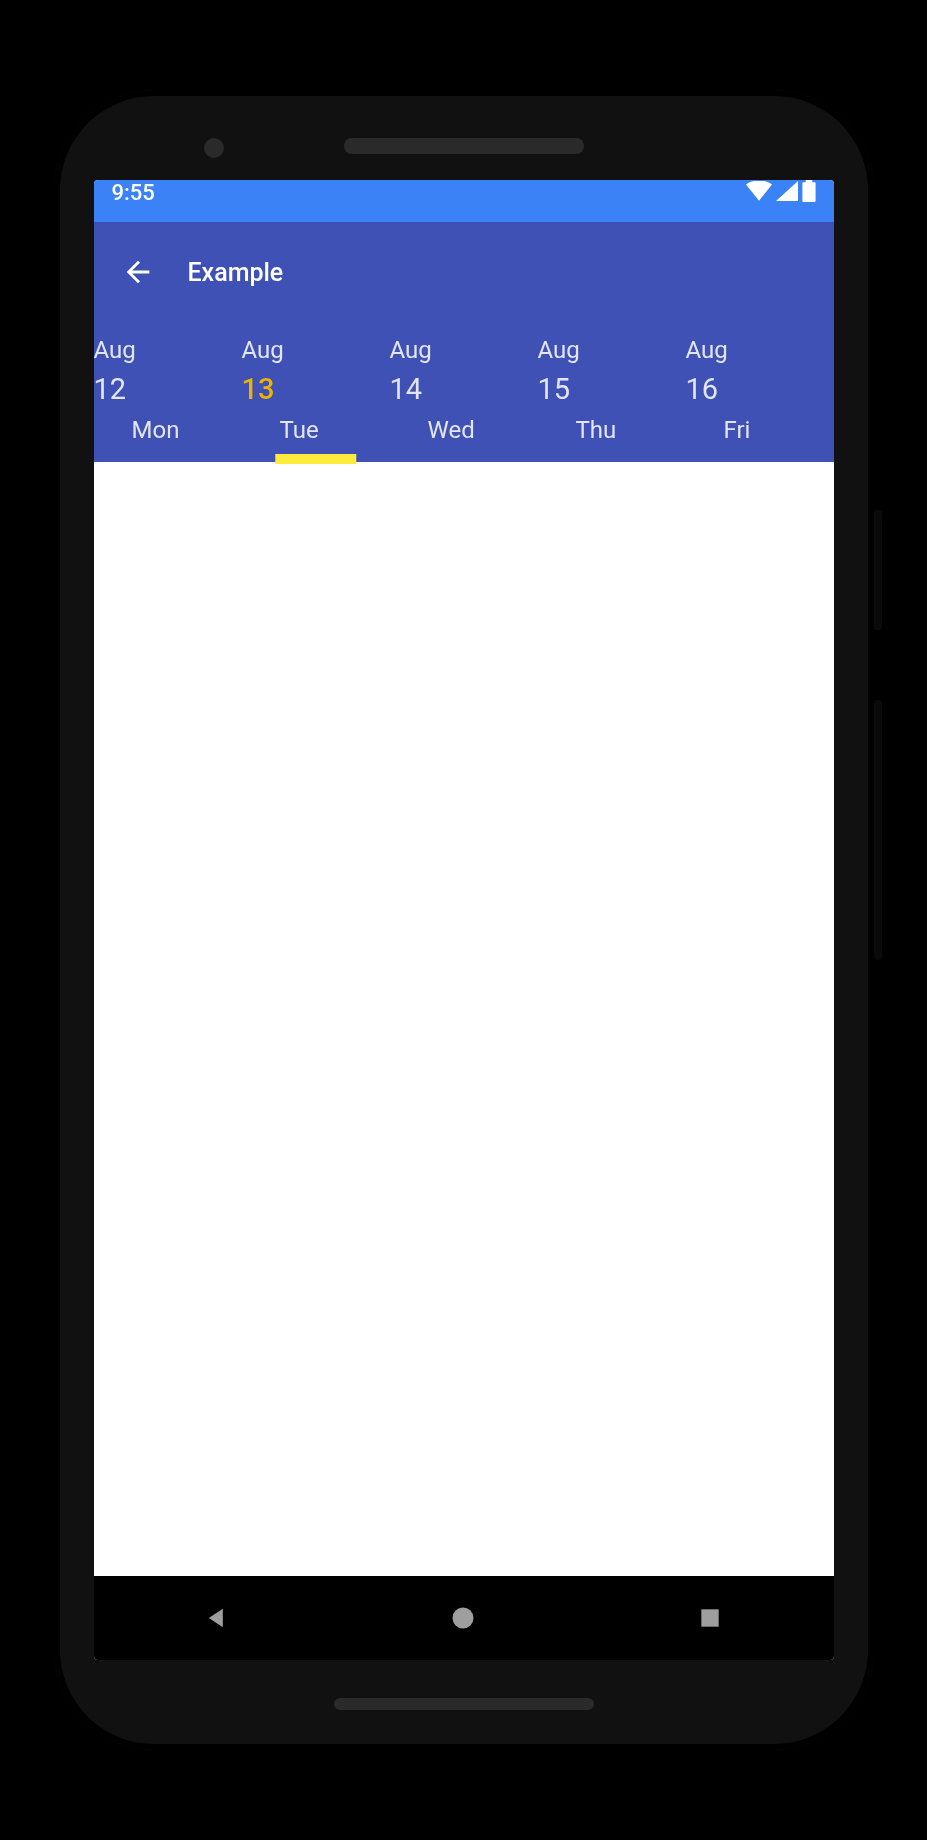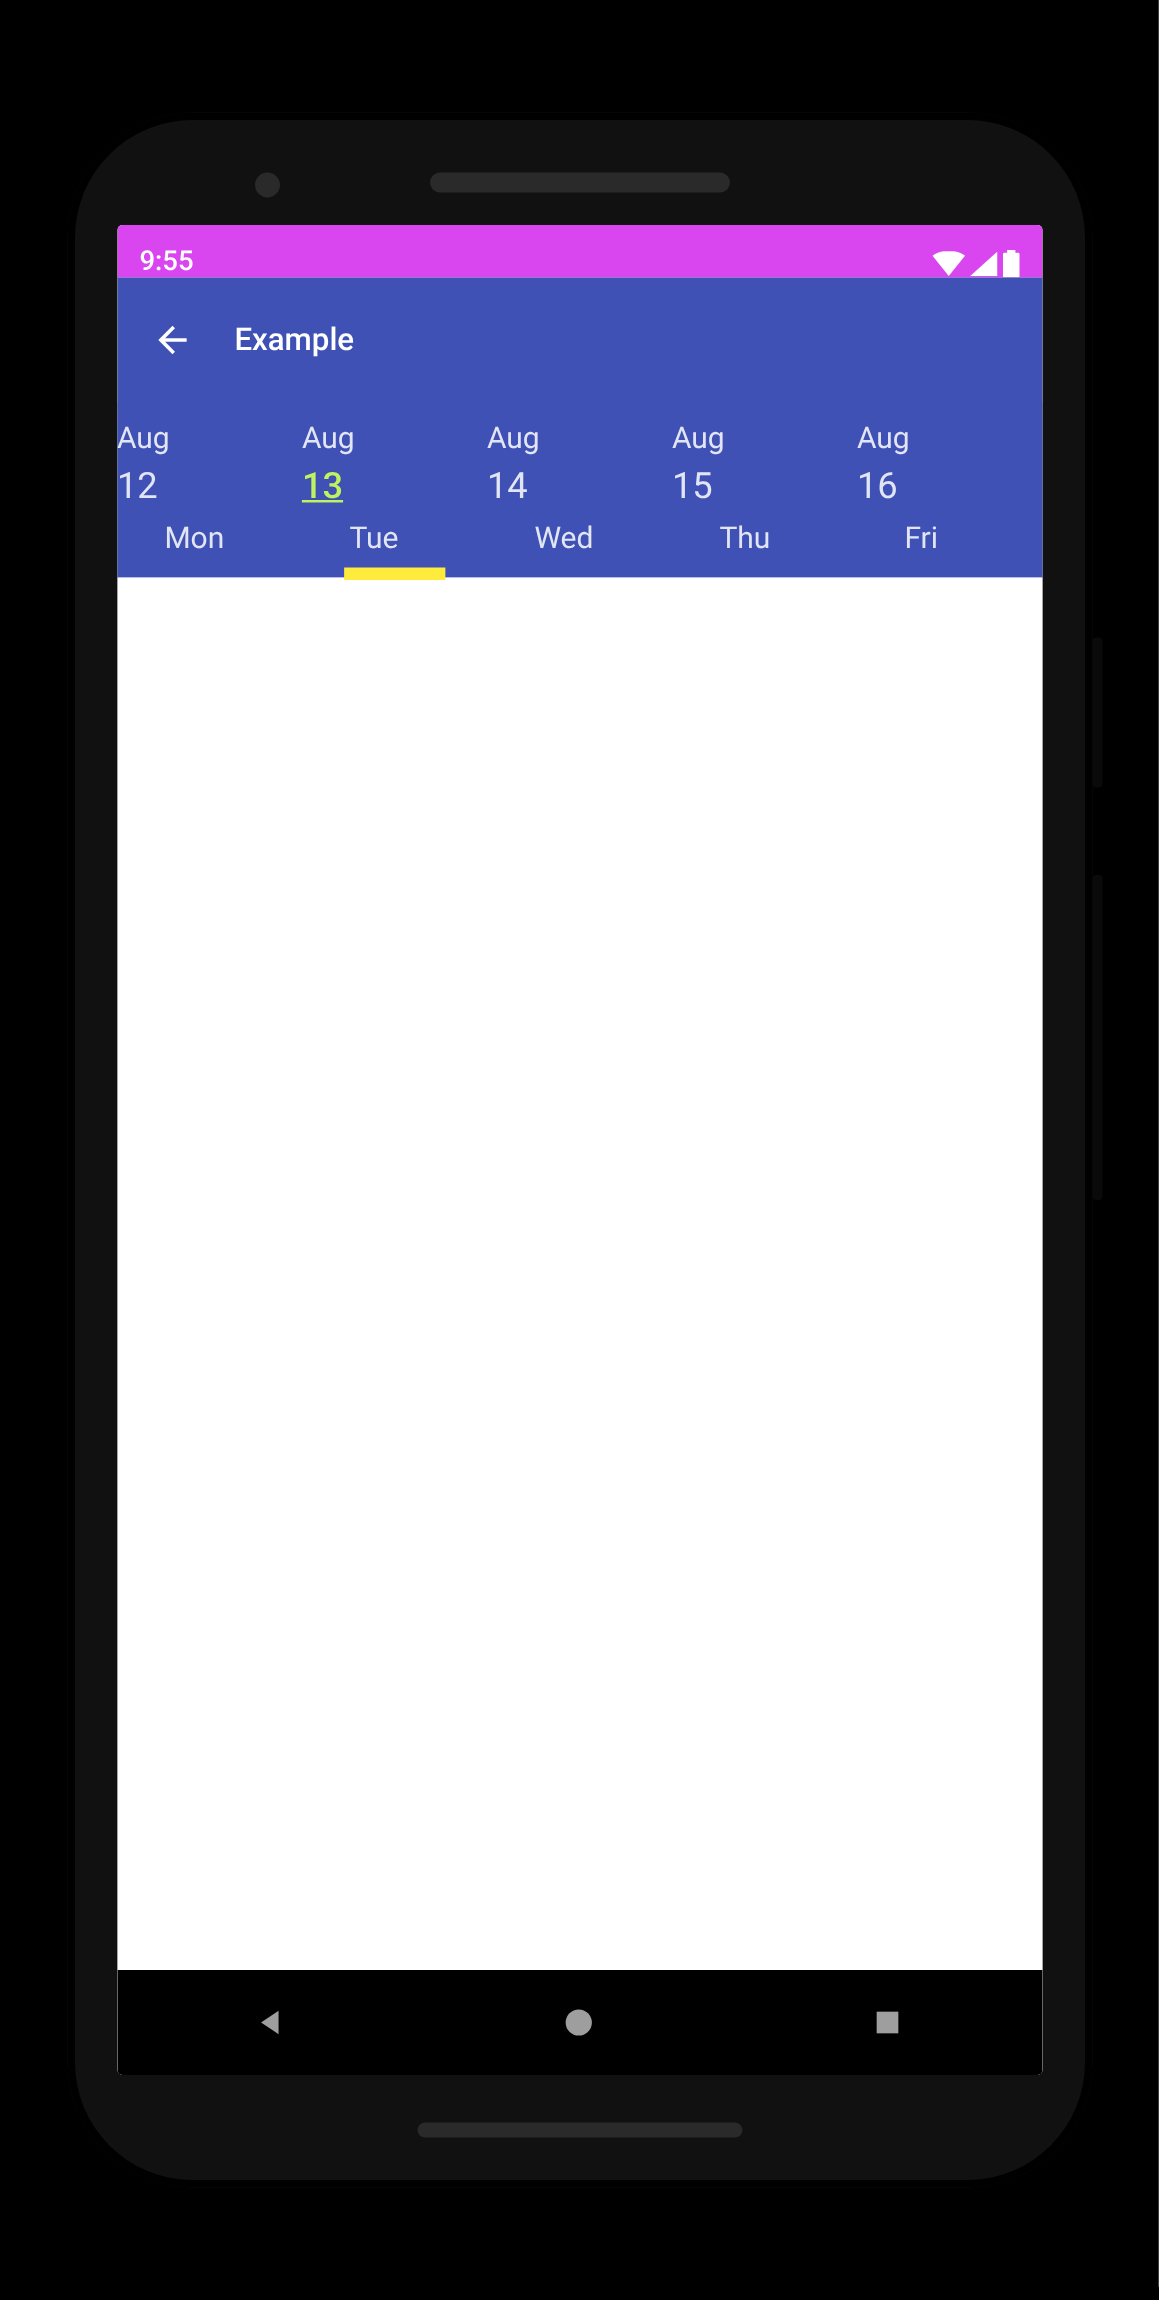--- a/index.html
+++ b/index.html
@@ -54,24 +54,24 @@
     background: #fff;
     border-radius: 4px;
     overflow: hidden;
     display: flex;
     flex-direction: column;
     position: relative;
   }
   
   .statusbar {
     height: 42px;
-    background: #d946ef; 
+    background: #3b82f6; 
     color: #fff;
     display: flex;
-    align-items: flex-end;
+    align-items: flex-start;
     justify-content: space-between;
     padding: 0 18px;
     font-size: 22px;
     font-weight: 500;
   }
   .status-icons { display:flex; gap:4px; align-items:center; }
   .status-icons svg { display:block; }
   
   .appbar {
     background: #3F51B5;
@@ -96,21 +96,21 @@
   .tab {
     flex:1;
     color: rgba(255,255,255,.85);
     padding: 14px 0 18px;
     position:relative;
     cursor:pointer;
   }
   .tab .month { font-size:24px; }
   .tab .day   { font-size:29px; font-weight:400; margin-top:8px; }
   .tab .dow   { font-size:24px; margin-top:10px;margin-left:38px; }
-  .tab.selected .day { color:#bef264; font-weight:500; text-shadow:0 0 1px rgba(0,0,0,.2);text-decoration:underline; }
+  .tab.selected .day { color:#eab308; font-weight:500; text-shadow:0 0 1px rgba(0,0,0,.2); }
   .tab.selected::after {
     content:""; position:absolute; bottom:-2px; left:50%; transform:translateX(-50%);
     width:55%; height:10px; background:#FFEB3B;
   }
   
   .content { flex:1; background:#fff; }
   
   .navbar {
     height: 84px;
     background:#000;

